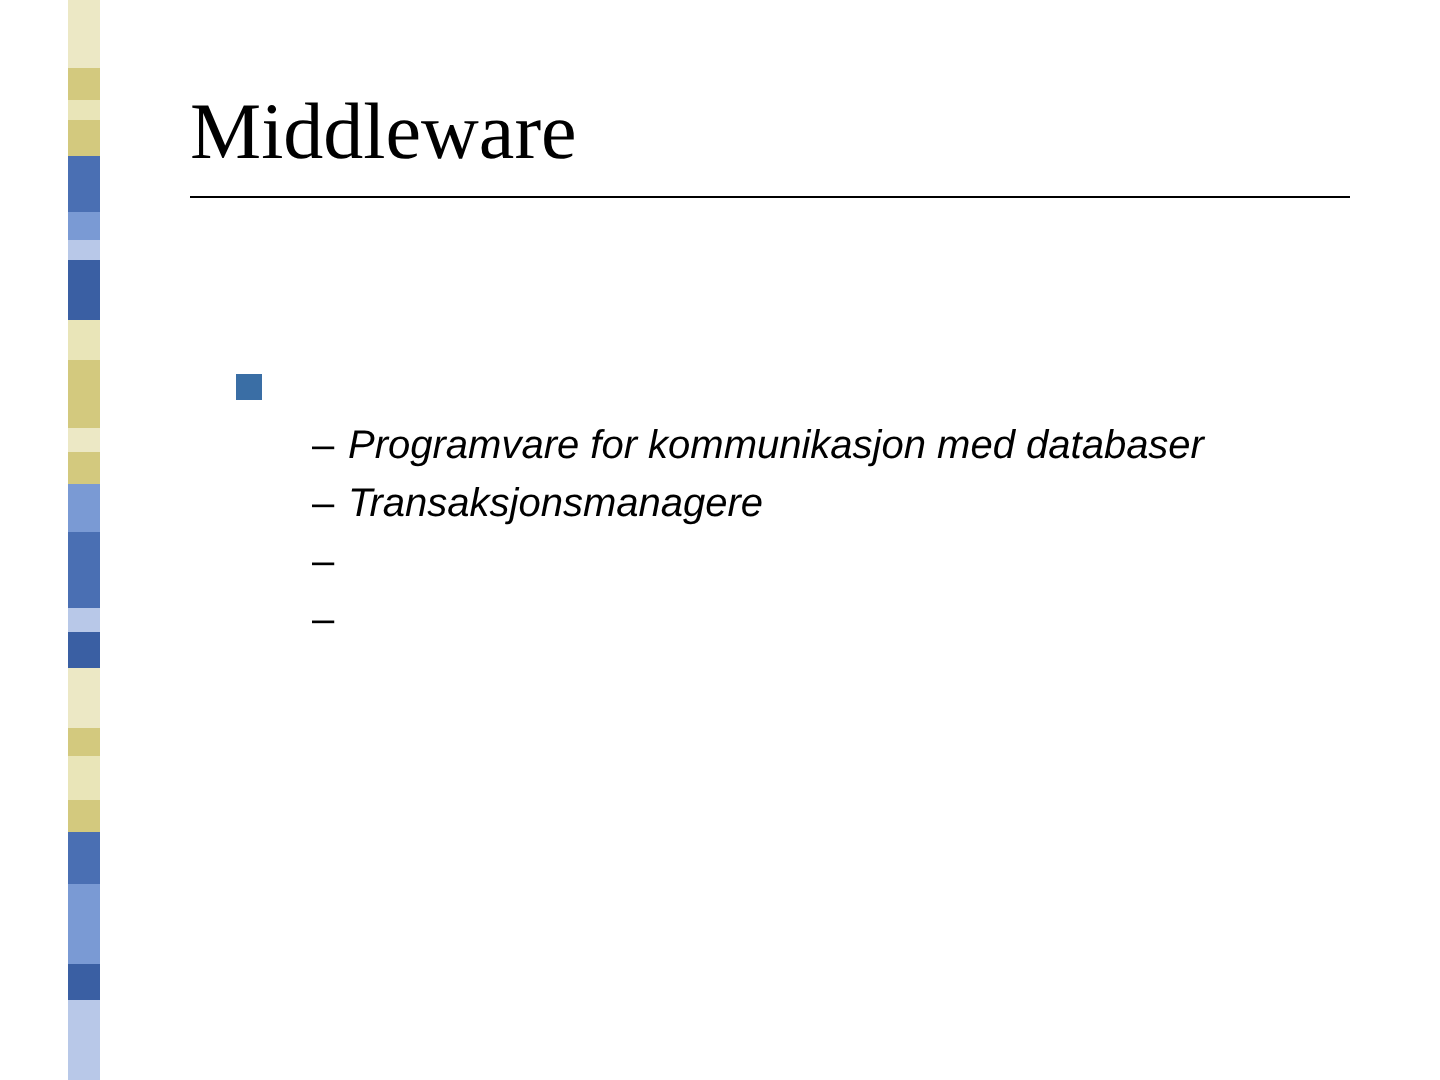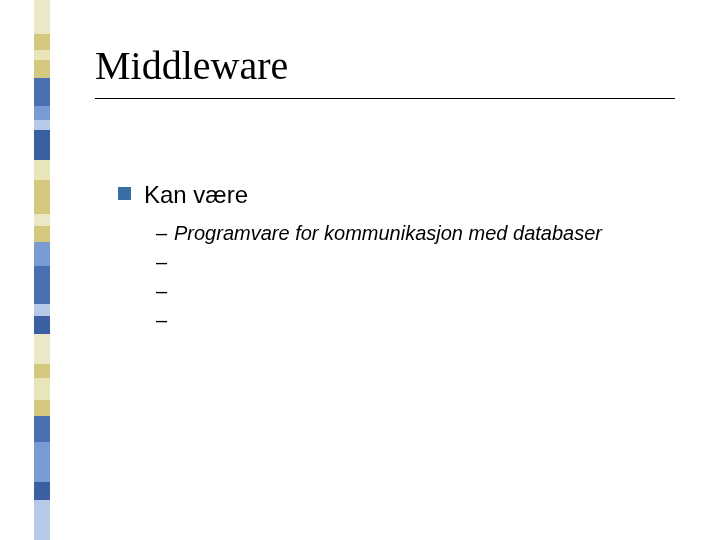--- a/index.html
+++ b/index.html
@@ -122,29 +122,29 @@
       <div class="seg" style="background: rgb(58, 95, 163); height: 18px;"></div>
       <div class="seg" style="background: rgb(184, 200, 232); height: 40px;"></div>
     </div>
 
   <div class="title">Middleware</div>
   <div class="rule"></div>
 
   <div class="body">
     <div class="lvl1">
       <div class="sq"></div>
-      <div class="txt">Kan være</div>
     </div>
     <div class="lvl2-list">
       <div class="lvl2">
         <div class="dash">–</div>
         <div class="txt">Programvare for kommunikasjon med databaser</div>
       </div>
       <div class="lvl2">
         <div class="dash">–</div>
+        <div class="txt">Transaksjonsmanagere</div>
       </div>
       <div class="lvl2">
         <div class="dash">–</div>
       </div>
       <div class="lvl2">
         <div class="dash">–</div>
       </div>
     </div>
   </div>
 

